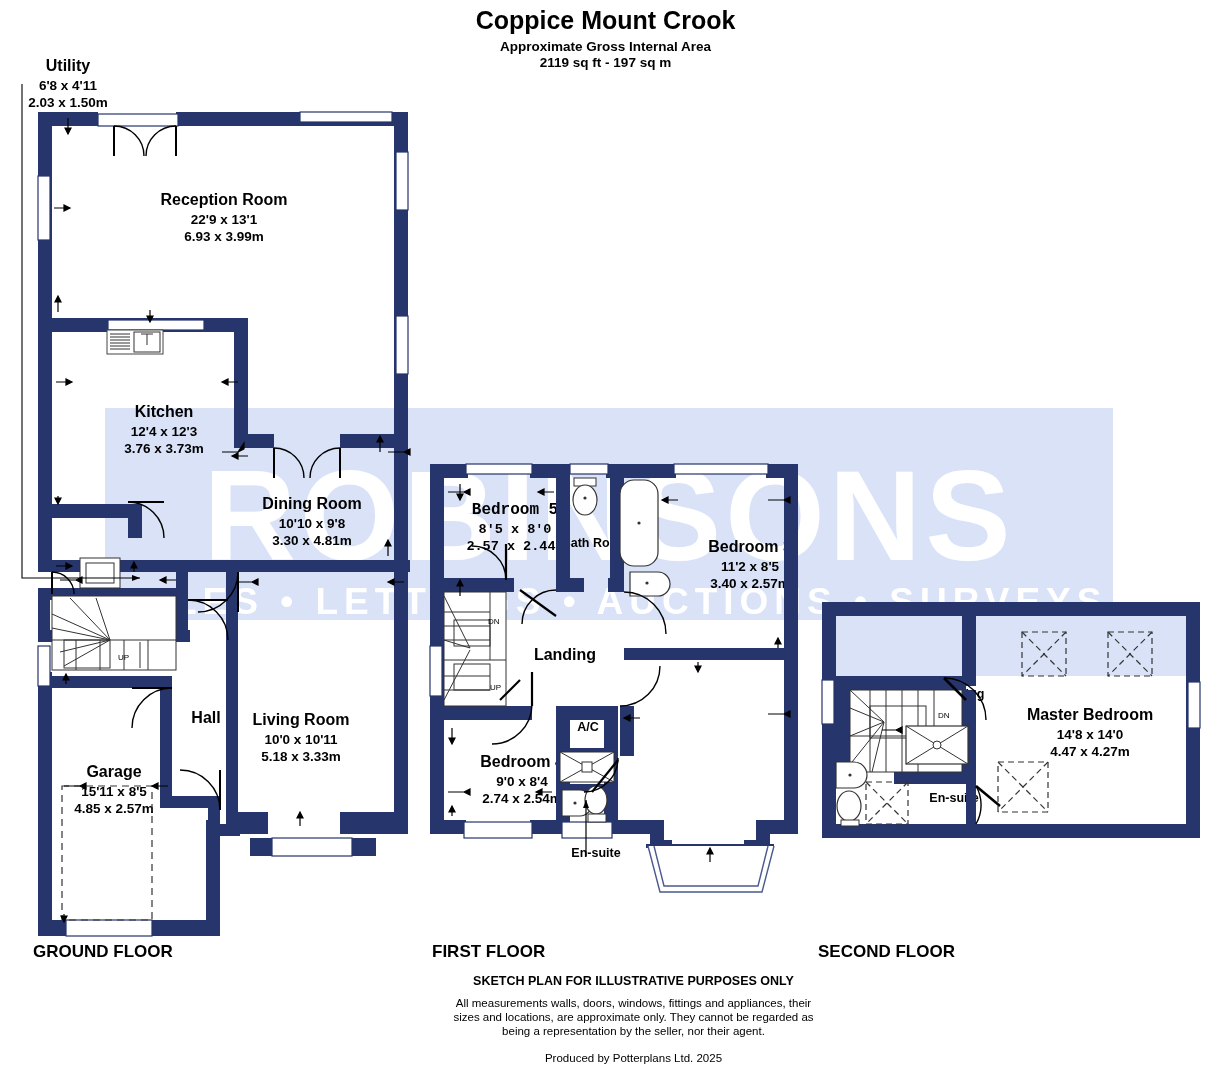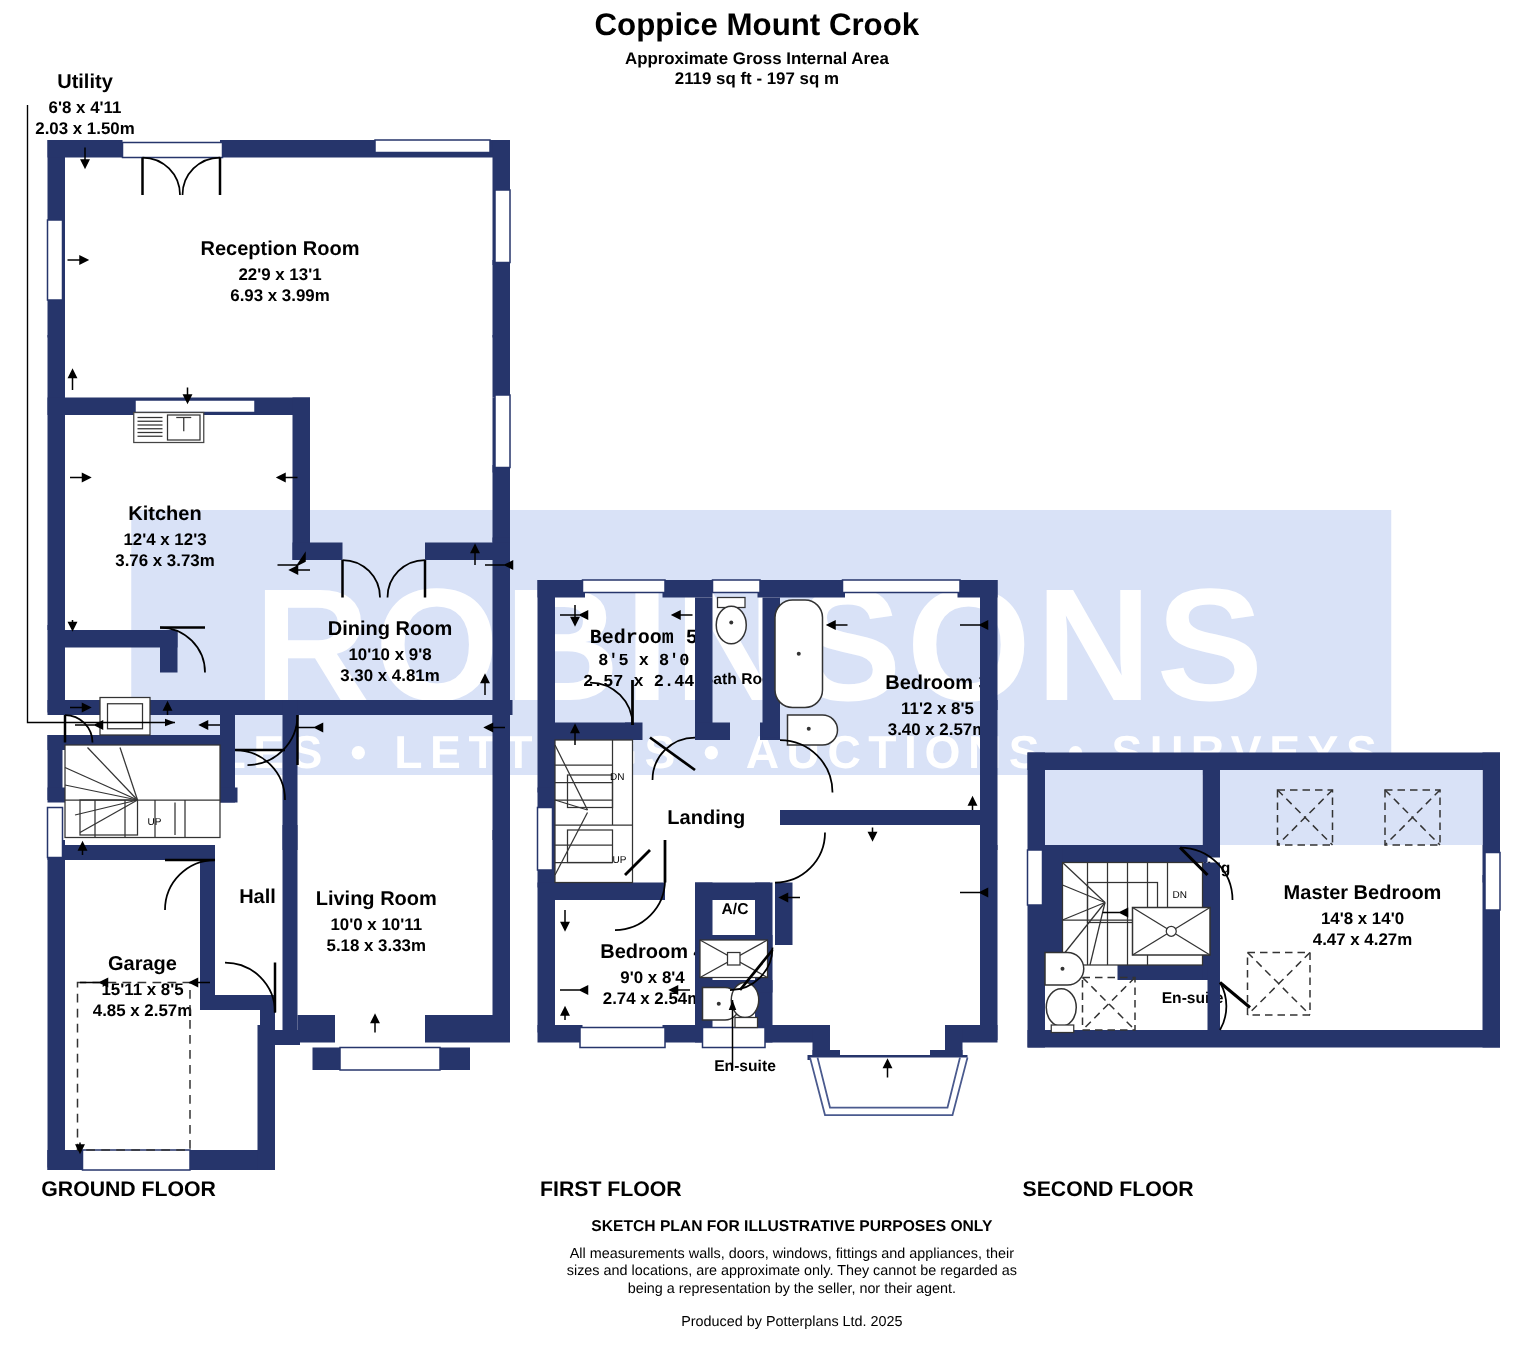--- a/index.html
+++ b/index.html
@@ -492,21 +492,21 @@
     <span class="d">6'8 x 4'11</span>
     <span class="d">2.03 x 1.50m</span>
   </div>
 
   <div class="rl" style="left:124px; top:190px; width:200px;">
     <span class="n">Reception Room</span>
     <span class="d">22'9 x 13'1</span>
     <span class="d">6.93 x 3.99m</span>
   </div>
 
-  <div class="rl" style="left:52px; top:402px; width:160px;">
+  <div class="rl" style="left:84px; top:402px; width:160px;">
     <span class="n">Kitchen</span>
     <span class="d">12'4 x 12'3</span>
     <span class="d">3.76 x 3.73m</span>
   </div>
 
   <div class="rl" style="left:232px; top:494px; width:160px;">
     <span class="n">Dining Room</span>
     <span class="d">10'10 x 9'8</span>
     <span class="d">3.30 x 4.81m</span>
   </div>

